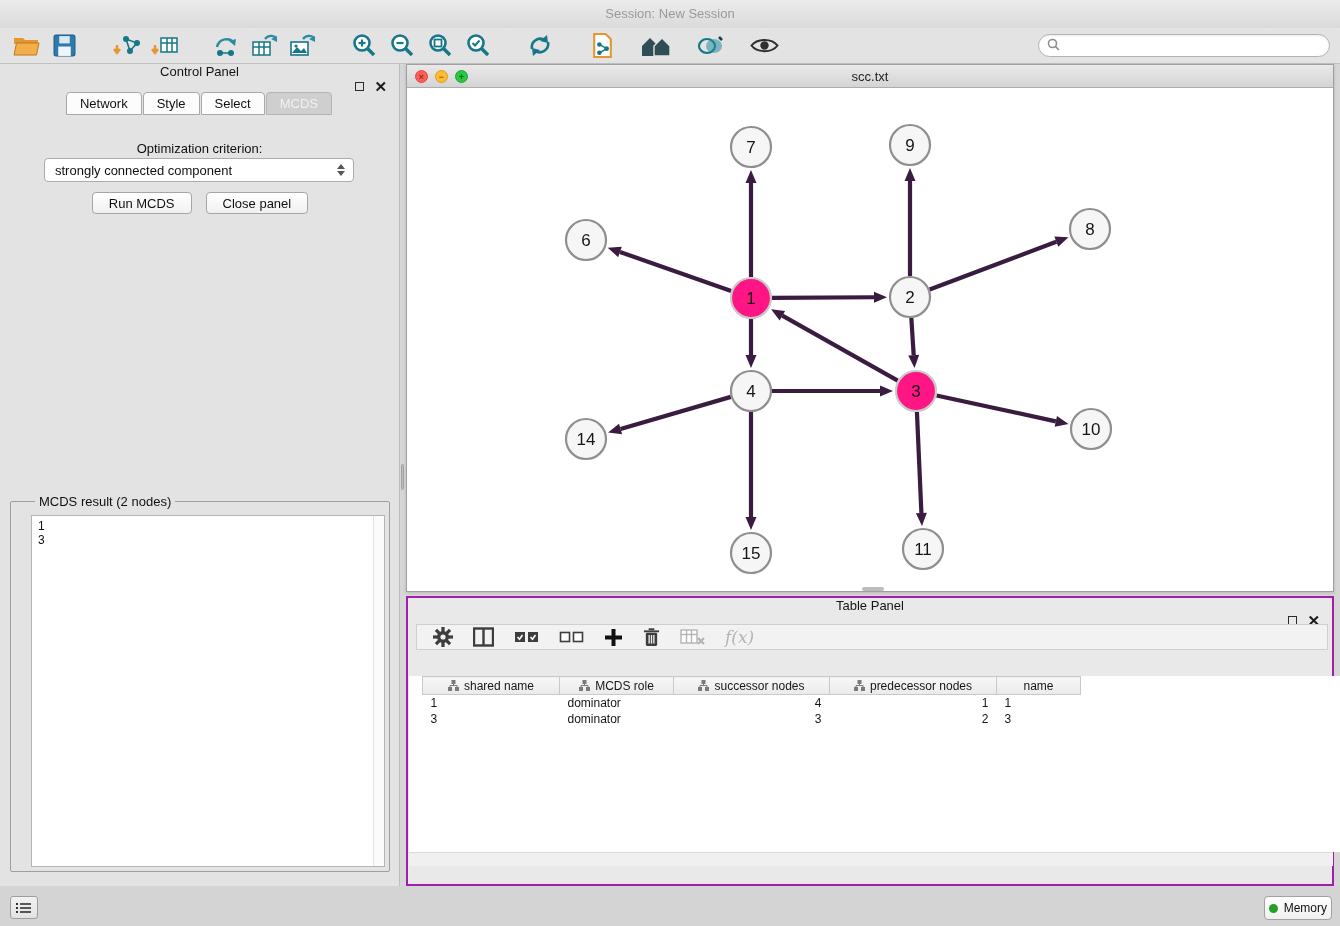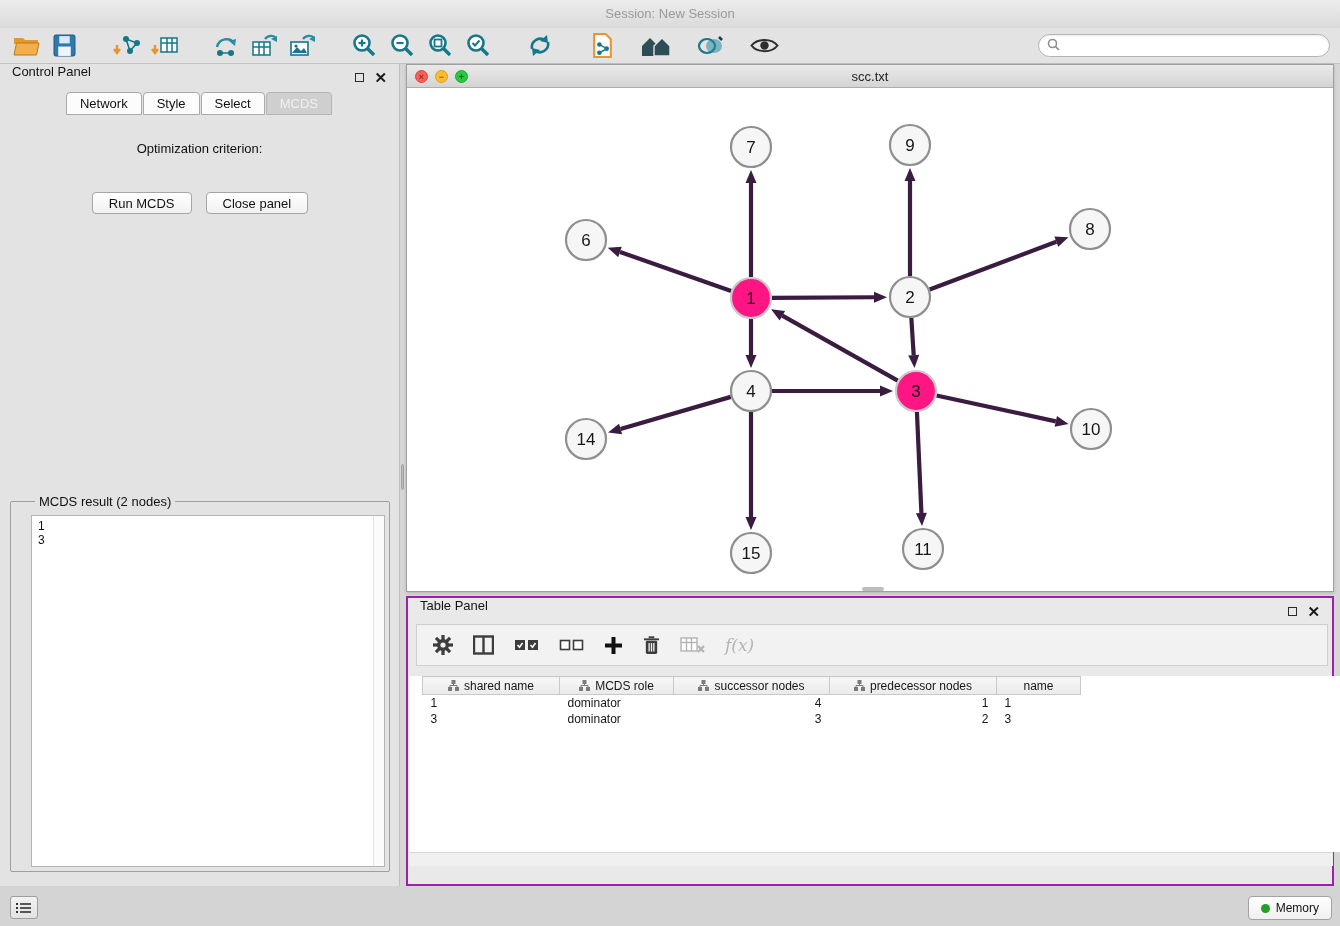--- a/index.html
+++ b/index.html
@@ -20,22 +20,22 @@
   .gap-s { margin-right:6px; } .gap-m { margin-right:22px; } .gap-l { margin-right:30px; }
   #toolbar-search { margin-left:auto; width:292px; height:23px; border:1px solid #b3b3b3;
     border-radius:12px; background:#fff; display:flex; align-items:center; padding:0 8px; gap:5px;
     box-shadow:inset 0 1px 2px rgba(0,0,0,.08); }
   #toolbar-search input { border:none; outline:none; flex:1; font-size:12px; background:transparent;
     font-family:"Liberation Sans",sans-serif; }
 
   
   #control-panel { position:absolute; left:0; top:64px; width:400px; height:822px;
     background:#e3e3e3; border-right:1px solid #bdbdbd; }
-  .panel-header { height:26px; display:flex; padding:0 12px;
-    font-size:13px; color:#141414; }
+  .panel-header { height:26px; display:flex; align-items:center; padding:0 12px;
+    font-size:13px; color:#141414;flex-direction:column; }
   .win-btns { margin-left:auto; display:flex; gap:10px; align-items:center; }
   .btn-minsq { width:9px; height:9px; border:1.5px solid #2a2a2a; cursor:pointer; }
   .btn-x { font-size:15px; font-weight:bold; color:#1a1a1a; line-height:1; cursor:pointer; }
   #cp-tabs { display:flex; justify-content:center; margin-top:2px; }
   .cp-tab { border:1px solid #a9a9a9; background:#fcfcfc; font-size:13px; padding:3px 13px;
     border-radius:4px 4px 0 0; margin-right:1px; color:#101010; cursor:pointer; }
   .cp-tab.active { background:#cfcfcf; color:#f1f1f1; border-color:#b4b4b4; }
   #opt-label { text-align:center; margin-top:26px; font-size:13px; color:#101010; }
   #criterion-select { position:absolute; left:44px; top:94px; width:310px; height:24px;
     background:#fff; border:1px solid #ababab; border-radius:4px; display:flex;
@@ -73,21 +73,21 @@
   .tl.red { background:#ff5e57; border:1px solid #e0443e; }
   .tl.yellow { background:#febc2e; border:1px solid #d89e22; }
   .tl.green { background:#28c840; border:1px solid #1ea733; }
   #graph-svg { display:block; }
   #nw-hscroll { position:absolute; left:455px; bottom:0px; width:22px; height:4px;
     background:#bdbdbd; border-radius:2px; }
 
   
   #table-panel { position:absolute; left:406px; top:596px; width:928px; height:290px;
     background:#e9e9e9; border:2px solid #a21caf; }
-  #tp-toolbar { position:absolute; left:8px; top:26px; width:912px; height:42px;
+  #tp-toolbar { position:absolute; left:8px; top:26px; width:912px; height:26px;
     background:#f2f2f2; border:1px solid #cfcfcf; display:flex; align-items:center;
     gap:20px; padding:0 16px; }
   .tp-icon { display:inline-flex; align-items:center; justify-content:center; cursor:pointer; }
   #fx-label { font-family:"DejaVu Serif",serif; font-style:italic; font-size:17px; color:#b4b4b4; }
   #table-area { position:absolute; left:1px; top:78px; width:1084px; height:176px; background:#fff; }
   table#node-table { border-collapse:collapse; margin-left:13px; table-layout:fixed; }
   #node-table th { background:linear-gradient(#f7f7f7,#eaeaea); border:1px solid #c9c9c9;
     font-size:12px; font-weight:normal; color:#161616; height:18px; padding:0 4px; }
   .th-inner { display:flex; align-items:center; justify-content:center; gap:5px; }
   #node-table td { font-size:12px; color:#161616; height:16px; padding:0 8px; background:#fff; }
@@ -97,21 +97,21 @@
   #tp-tabs { position:absolute; left:0; top:268px; width:926px; display:flex; justify-content:center; }
   .tp-tab { border:1px solid #a9a9a9; background:#fcfcfc; font-size:13px; padding:2px 12px;
     color:#101010; margin-right:1px; border-radius:3px; cursor:pointer; }
   .tp-tab.active { background:#bdbdbd; color:#ececec; border-color:#9e9e9e; }
 
   
   #status-bar { position:absolute; left:0; top:886px; width:1340px; height:40px; background:#d4d4d4; }
   #list-button { position:absolute; left:10px; top:10px; width:28px; height:23px;
     background:linear-gradient(#f2f2f2,#e2e2e2); border:1px solid #9d9d9d; border-radius:3px;
     display:flex; align-items:center; justify-content:center; cursor:pointer; }
-  #memory-button { position:absolute; right:8px; top:10px; height:24px; padding:0 12px;
+  #memory-button { position:absolute; right:8px; top:10px; height:24px; padding:0 4px;
     background:linear-gradient(#ffffff,#f0f0f0); border:1px solid #a2a2a2; border-radius:4px;
     display:flex; align-items:center; gap:6px; font-size:12px; color:#101010; cursor:pointer; }
   #memory-dot { width:9px; height:9px; border-radius:50%; background:#23a127; }
 </style>
 </head>
 <body>
 
 <div id="titlebar">
   <span>Session: New Session</span>
 </div>
@@ -265,20 +265,27 @@
       <span class="btn-x">✕</span>
     </span>
   </div>
   <div id="cp-tabs">
     <span class="cp-tab">Network</span>
     <span class="cp-tab">Style</span>
     <span class="cp-tab">Select</span>
     <span class="cp-tab active">MCDS</span>
   </div>
   <div id="opt-label">Optimization criterion:</div>
+  <div id="criterion-select">
+    <span>strongly connected component</span>
+    <span id="criterion-arrows">
+        <i class="up"></i>
+        <i class="down"></i>
+      </span>
+  </div>
   <div id="cp-buttons">
     <button class="cp-btn">Run MCDS</button>
     <button class="cp-btn">Close panel</button>
   </div>
   <fieldset id="mcds-result">
     <legend>MCDS result (2 nodes)</legend>
     <div id="result-textarea">
       <div>1</div>
       <div>3</div>
       <div id="result-scroll"></div>

